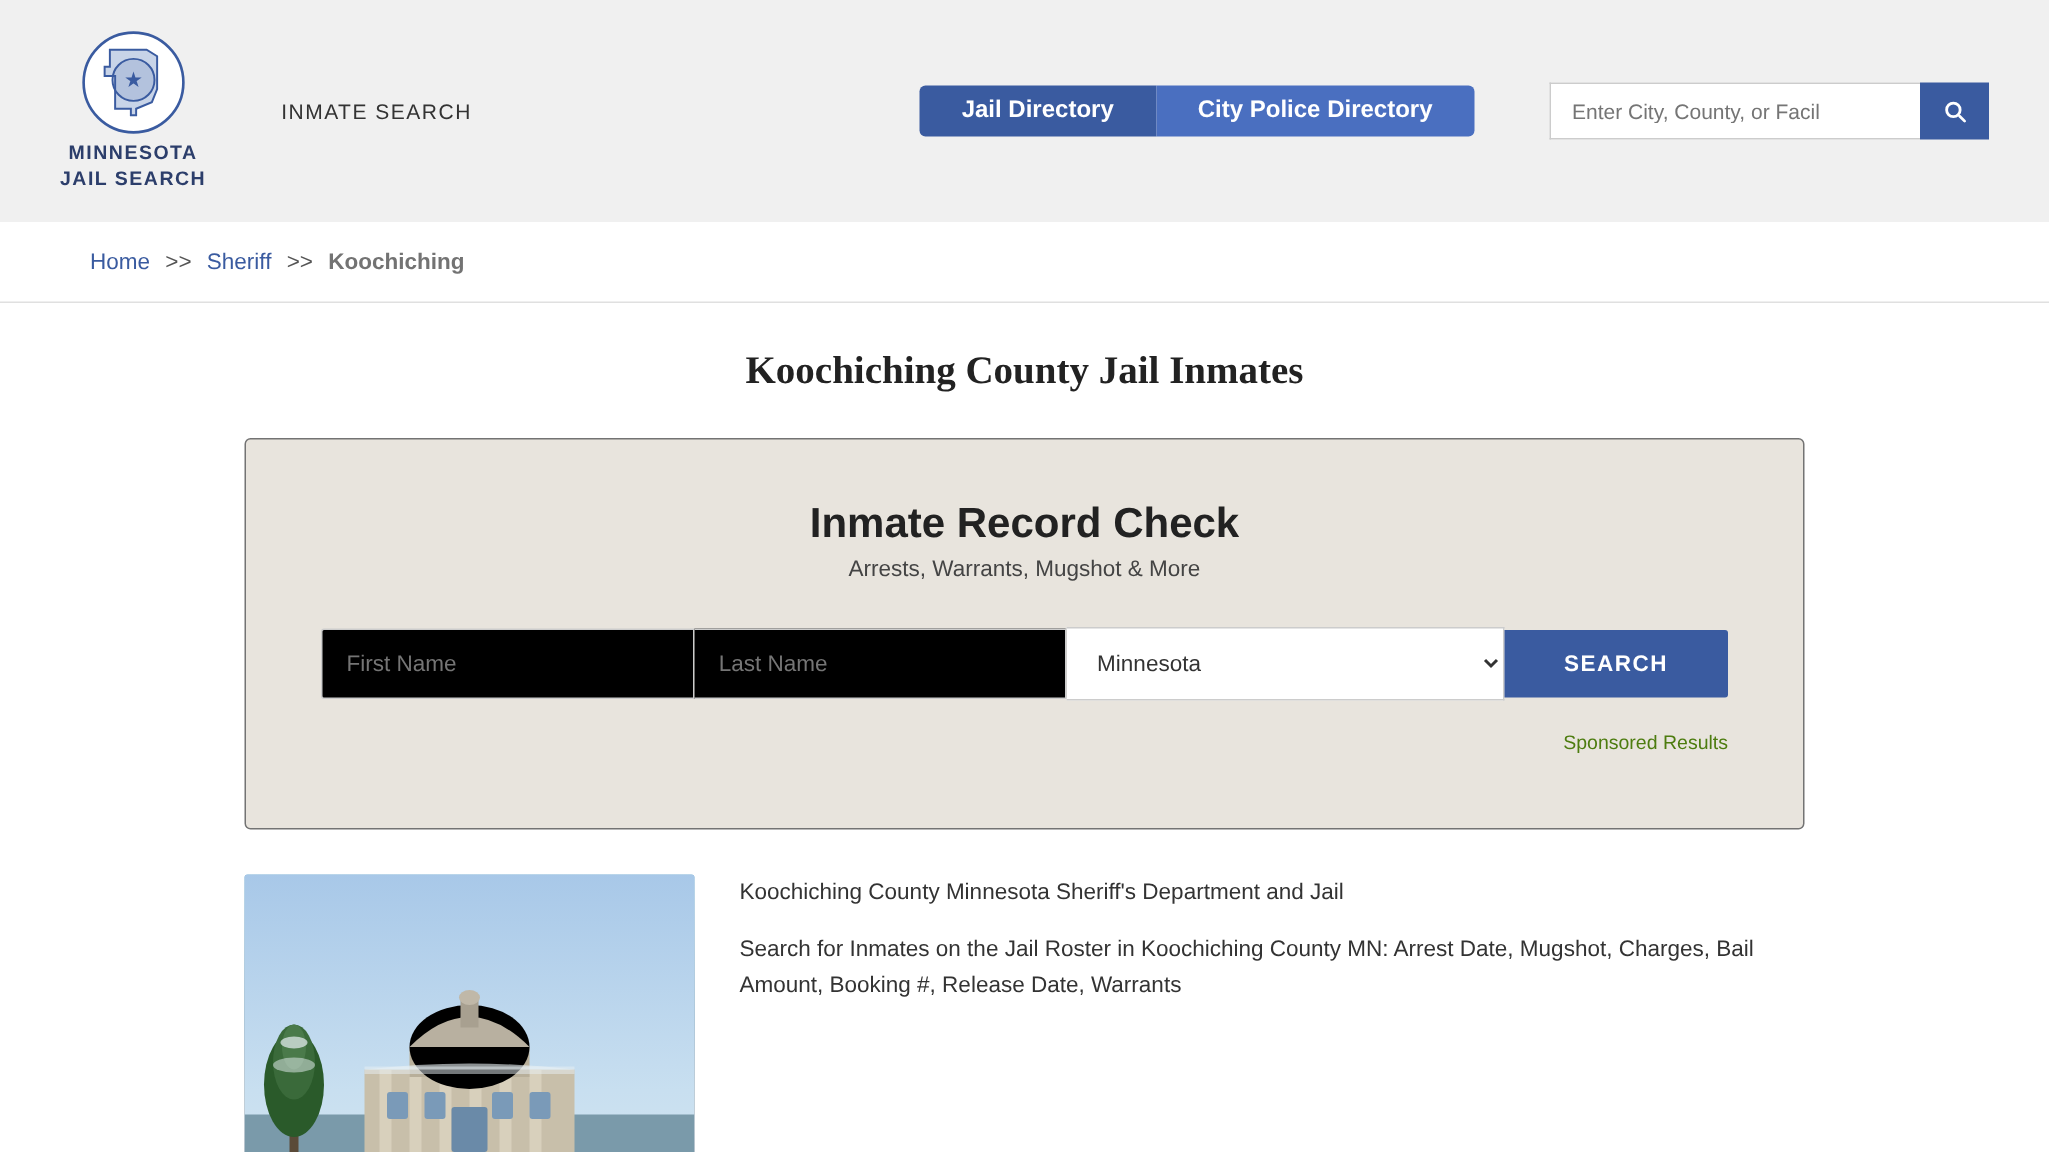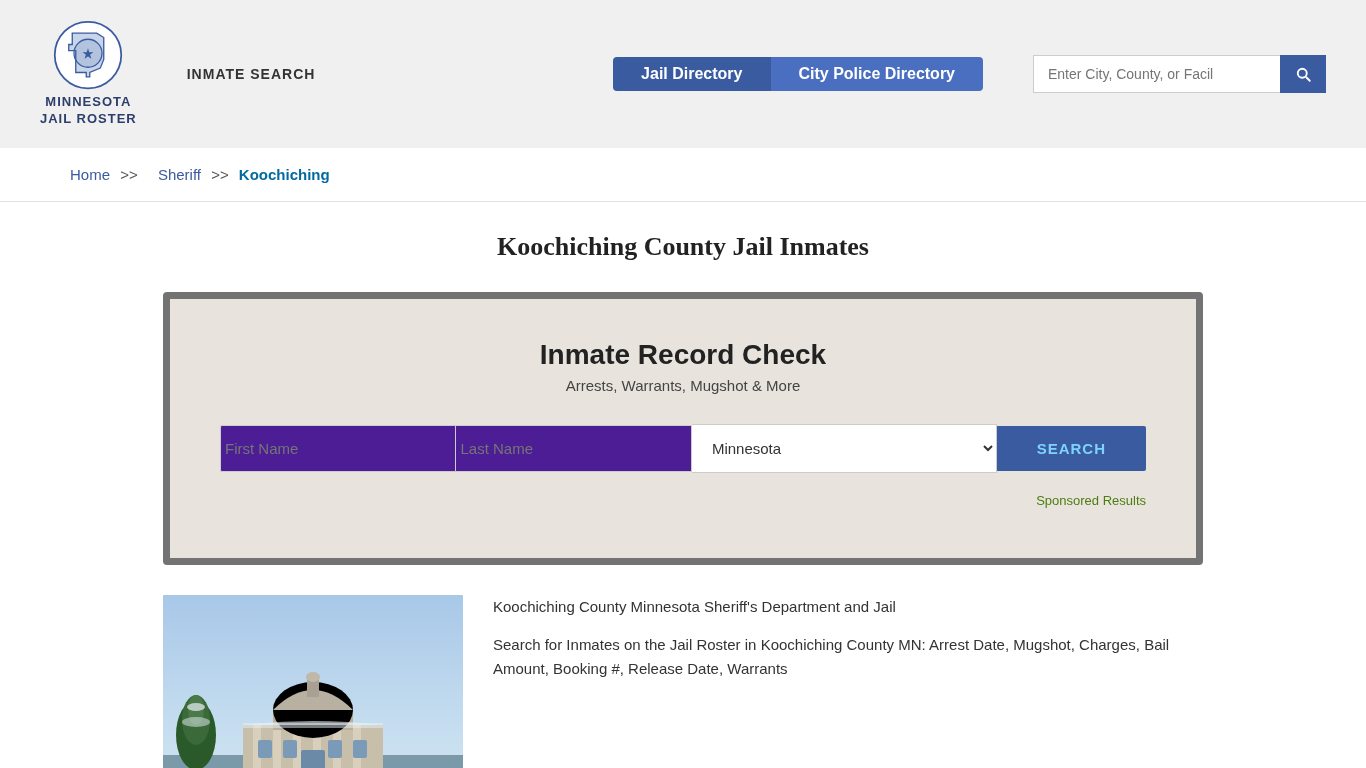--- a/index.html
+++ b/index.html
@@ -28,21 +28,21 @@
       font-size: 13px;
       font-weight: bold;
       color: #2c3e6b;
       text-align: center;
       letter-spacing: 1px;
       line-height: 1.3;
       margin-top: 4px;
     }
     .inmate-search-link {
       font-size: 14px;
-      font-weight: bold;
+      font-weight: normal;
       color: #333;
       text-decoration: none;
       letter-spacing: 1px;
       margin-left: 20px;
     }
     .nav-buttons {
       display: flex;
       gap: 0;
       margin-left: auto;
     }
@@ -94,47 +94,46 @@
     
     .breadcrumb {
       padding: 18px 60px;
       font-size: 15px;
       background: #fff;
       border-bottom: 1px solid #e0e0e0;
     }
     .breadcrumb a {
       color: #3a5ba0;
       text-decoration: none;
-      margin-left: 10px;
     }
     .breadcrumb .sep {
       margin: 0 6px;
       color: #555;
     }
     .breadcrumb .current {
       font-weight: bold;
-      color: #0369a1;
+      color: #737373;
     }
 
     
     .page-title-section {
       text-align: center;
       padding: 30px 20px 20px;
     }
     .page-title {
       font-size: 26px;
       font-weight: bold;
       color: #222;
       font-family: Liberation Serif, serif;
     }
 
     
     .record-check-box {
       background: #e8e4dd;
-      border: 7px solid #737373;
+      border: 1px solid #737373;
       border-radius: 4px;
       margin: 10px auto 30px;
       max-width: 1120px;
       padding: 40px 50px 50px;
     }
     .record-check-title {
       font-size: 28px;
       font-weight: bold;
       color: #222;
       text-align: center;
@@ -146,46 +145,46 @@
       text-align: center;
       margin-bottom: 30px;
     }
     .record-search-row {
       display: flex;
       gap: 0;
       align-items: center;
       margin-bottom: 20px;
     }
     .record-input {
-      padding: 14px 4px;
+      padding: 14px 16px;
       font-size: 15px;
       border: 1px solid #ccc;
       outline: none;
       flex: 1;
       color: #888;
-      background: #4c1d95;
+      background: #000000;
     }
     .record-input:first-child {
       border-radius: 2px 0 0 2px;
     }
     .record-select {
       padding: 14px 16px;
       font-size: 15px;
       border: 1px solid #ccc;
       border-left: none;
       outline: none;
       flex: 1.2;
       color: #333;
       background: #fff;
       cursor: pointer;
       appearance: auto;
     }
     .record-search-btn {
       background: #3a5ba0;
-      color: #7dd3fc;
+      color: #ffffff;
       font-size: 15px;
       font-weight: bold;
       border: none;
       padding: 14px 40px;
       cursor: pointer;
       letter-spacing: 1px;
       border-radius: 0 2px 2px 0;
     }
     .sponsored-results {
       font-size: 13px;
@@ -242,21 +241,21 @@
 
       <path d="M22,15 L22,28 L18,28 L18,35 L26,35 L26,60 L38,60 L38,65 L42,65 L42,60 L54,55 L58,45 L58,20 L50,15 Z" fill="#c8d4e8" stroke="#3a5ba0" stroke-width="1.5"></path>
 
       <circle cx="40" cy="38" r="16" fill="#3a5ba0" opacity="0.15"></circle>
       <circle cx="40" cy="38" r="16" fill="none" stroke="#3a5ba0" stroke-width="1.5"></circle>
 
       <text x="40" y="43" text-anchor="middle" font-size="14" fill="#3a5ba0" font-weight="bold">★</text>
     </svg>
     <div class="logo-text">
       <span>MINNESOTA</span><br>
-      <span>JAIL ROSTER</span>
+      <span>JAIL SEARCH</span>
     </div>
   </a>
 
   <a class="inmate-search-link" href="#">INMATE SEARCH</a>
 
   <div class="nav-buttons">
     <button class="nav-btn nav-btn-jail">Jail Directory</button>
     <button class="nav-btn nav-btn-police">City Police Directory</button>
   </div>
 

